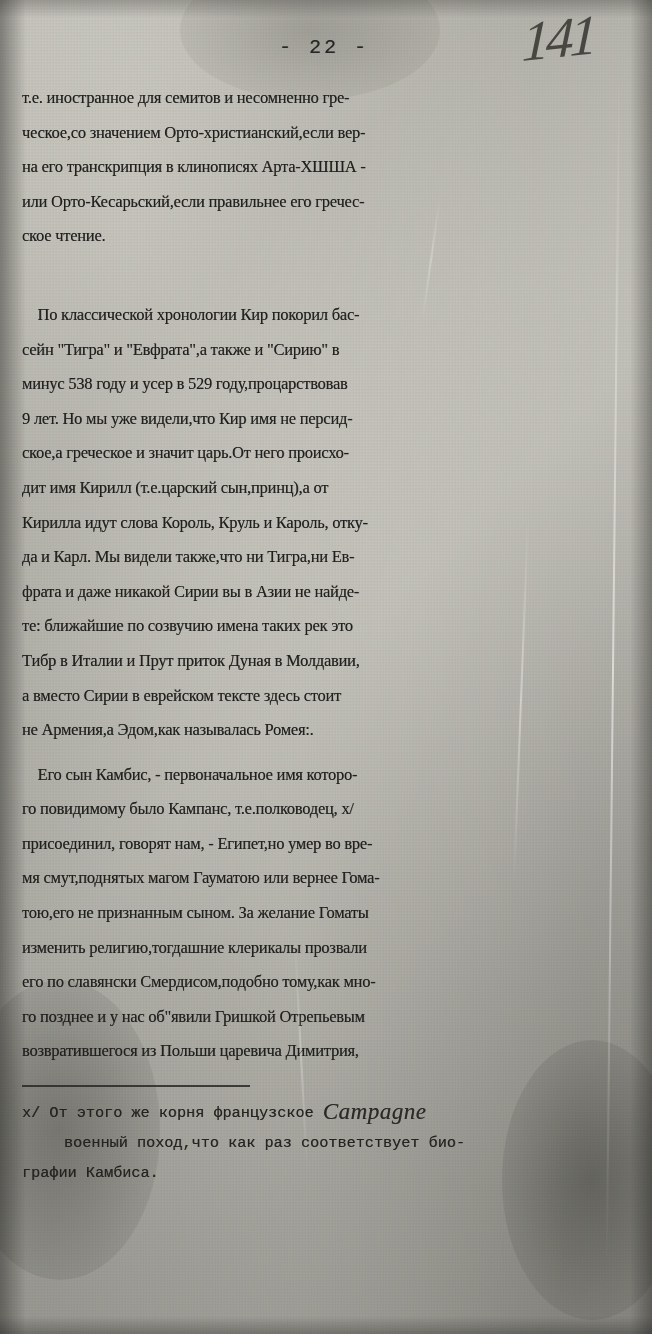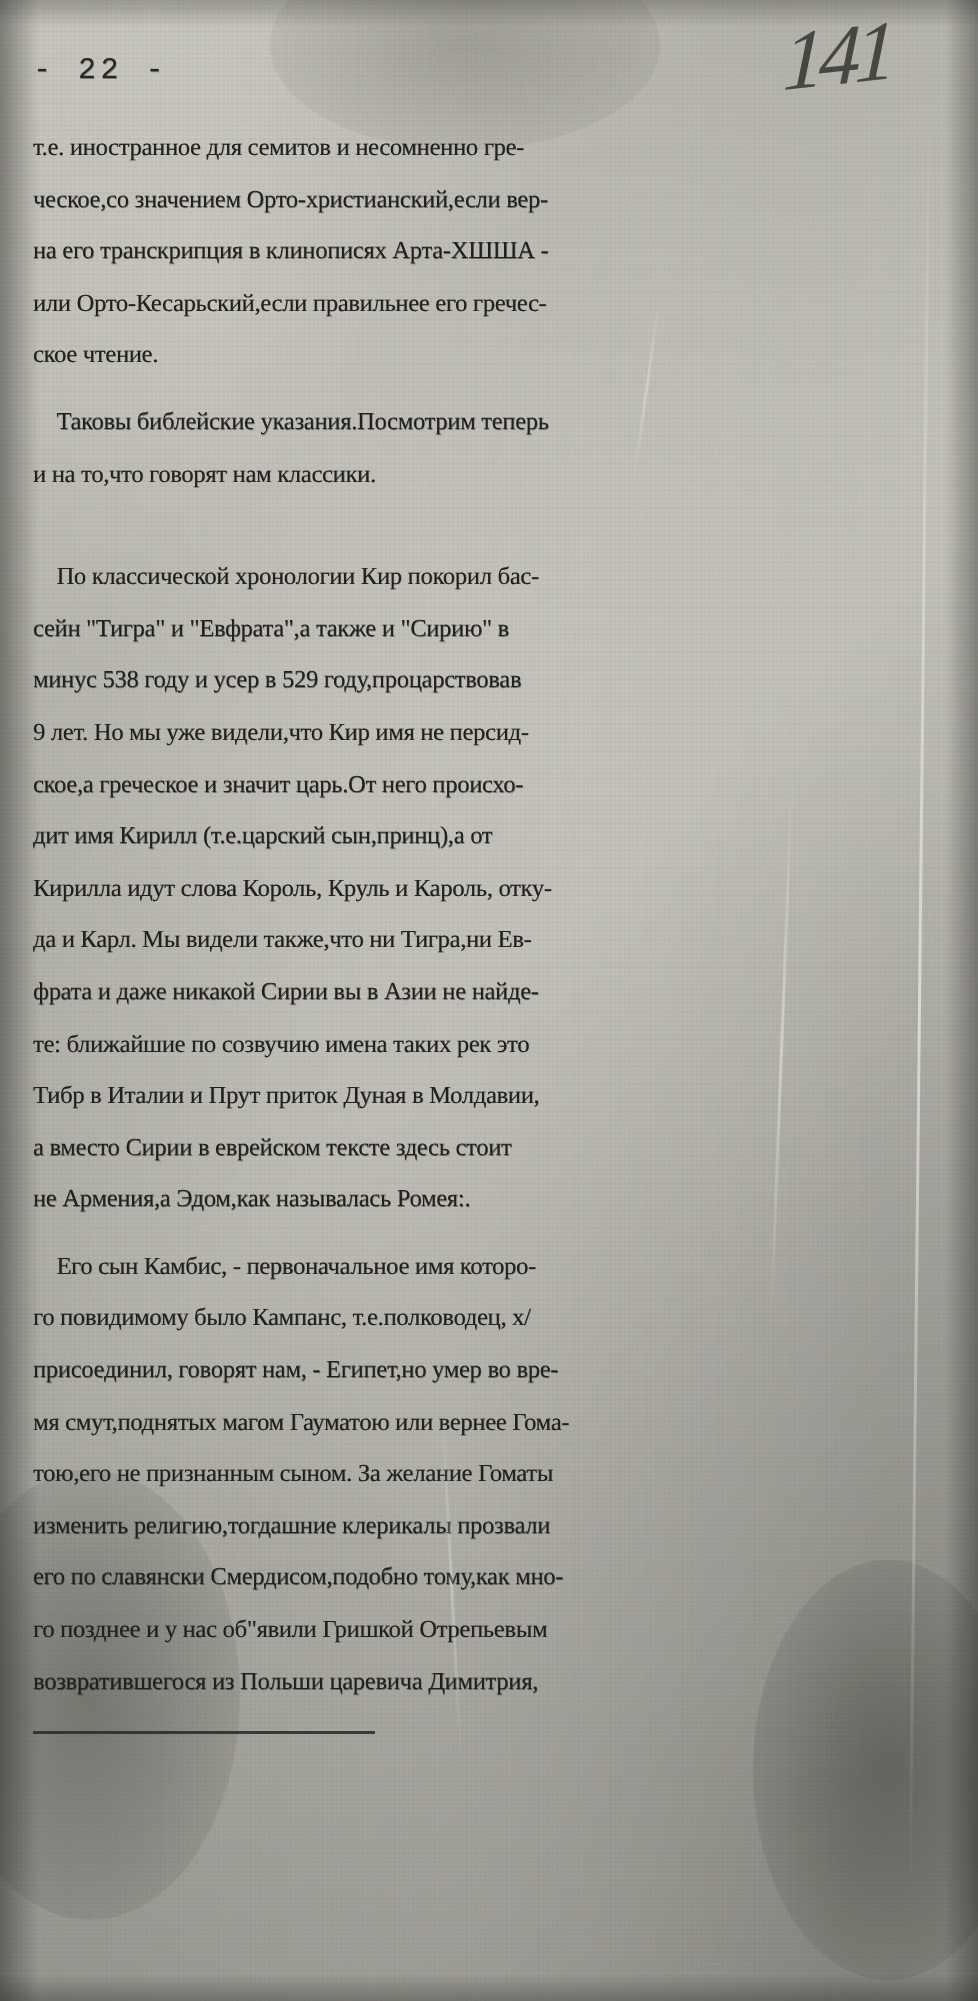--- a/index.html
+++ b/index.html
@@ -49,20 +49,21 @@
     mix-blend-mode: multiply;
   }
 
   .content {
     position: relative;
     z-index: 3;
     padding: 0 26px 0 22px;
   }
 
   .pagenum {
+    text-align: center;
     margin-top: 36px;
     font-size: 20px;
     letter-spacing: 3px;
     font-family: "Liberation Mono", monospace;
     color: #2a2a28;
     text-shadow: 0.4px 0.4px 0 rgba(0,0,0,0.35);
   }
 
   .handnum {
     position: absolute;
@@ -164,22 +165,20 @@
 
     <div class="pagenum">- 22 -</div>
 
     <div class="body">
       <p>т.е. иностранное для семитов и несомненно гре-
 ческое,со значением Орто-христианский,если вер-
 на его транскрипция в клинописях Арта-ХШША -
 или Орто-Кесарьский,если правильнее его гречес-
 ское чтение.</p>
       <div class="gap-small"></div>
-      <p>    Таковы библейские указания.Посмотрим теперь
-и на то,что говорят нам классики.</p>
       <div class="gap"></div>
       <p>    По классической хронологии Кир покорил бас-
 сейн "Тигра" и "Евфрата",а также и "Сирию" в
 минус 538 году и усер в 529 году,процарствовав
 9 лет. Но мы уже видели,что Кир имя не персид-
 ское,а греческое и значит царь.От него происхо-
 дит имя Кирилл (т.е.царский сын,принц),а от
 Кирилла идут слова Король, Круль и Кароль, отку-
 да и Карл. Мы видели также,что ни Тигра,ни Ев-
 фрата и даже никакой Сирии вы в Азии не найде-
@@ -194,15 +193,18 @@
 мя смут,поднятых магом Гауматою или вернее Гома-
 тою,его не признанным сыном. За желание Гоматы
 изменить религию,тогдашние клерикалы прозвали
 его по славянски Смердисом,подобно тому,как мно-
 го позднее и у нас об"явили Гришкой Отрепьевым
 возвратившегося из Польши царевича Димитрия,</p>
     </div>
 
     <div class="rule"></div>
 
+    <div class="footnote"><span>х/ От этого же корня французское </span><span class="fn-hand">Campagne</span>
+<span class="fn-indent"></span><span>военный поход,что как раз соответствует био-</span>
+<span>графии Камбиса.</span></div>
 
   </div>
 </div>
 
 </body></html>

